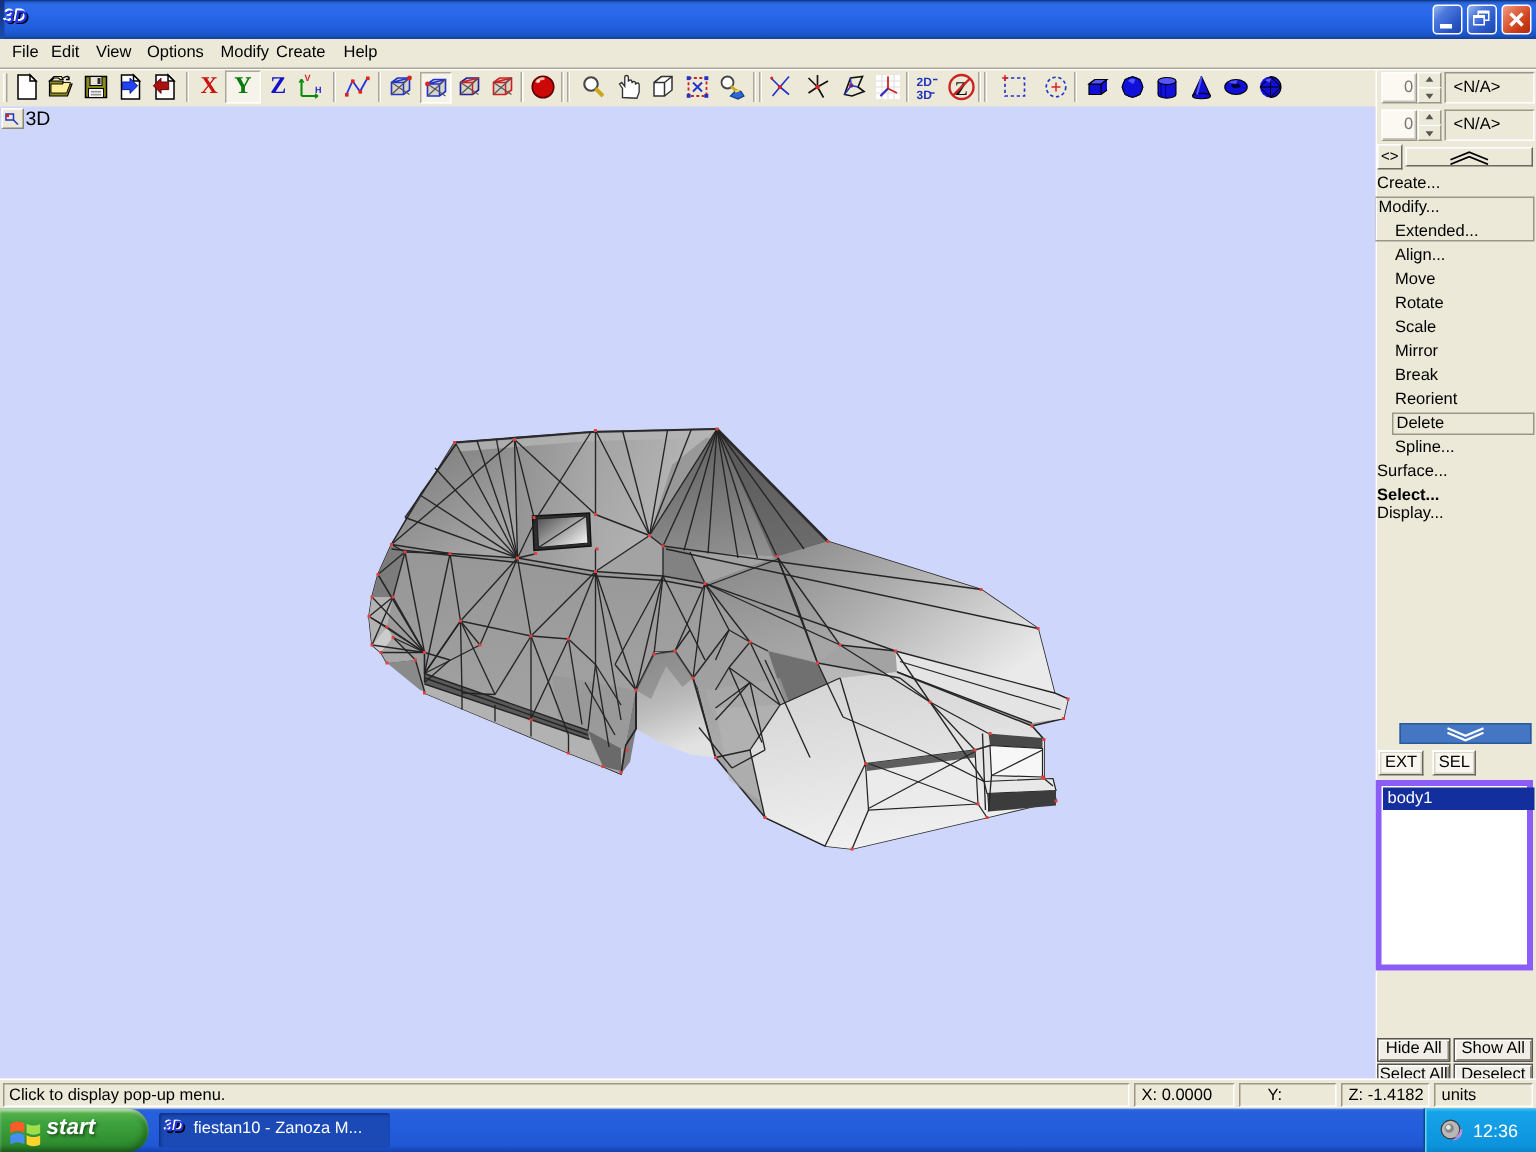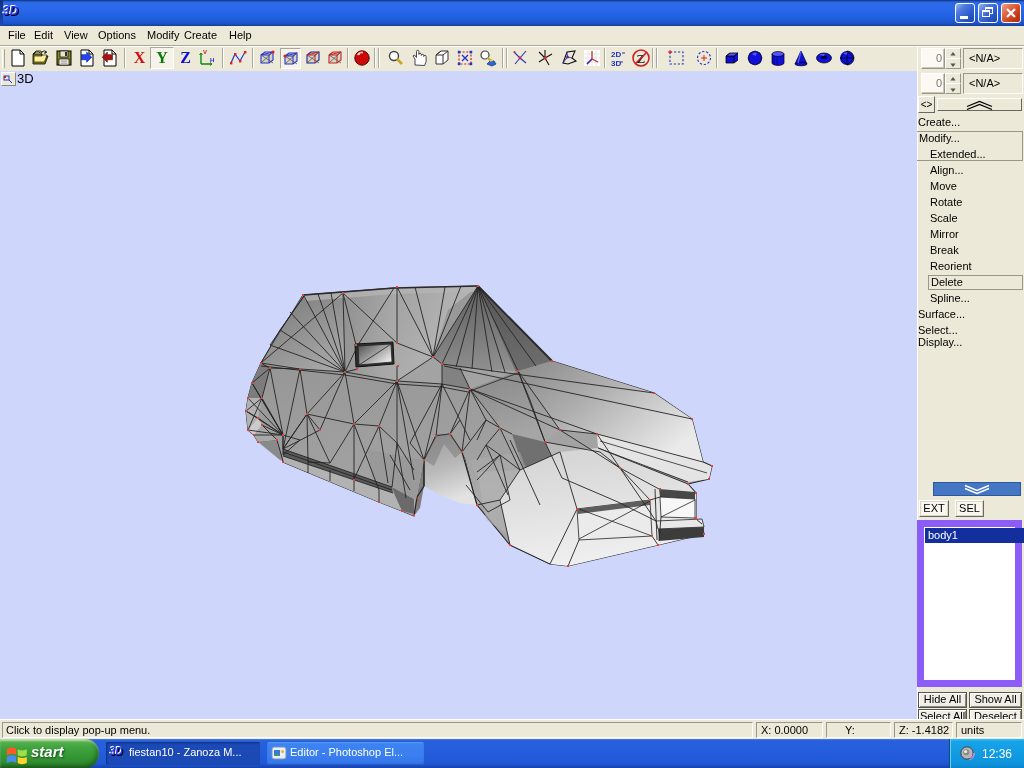--- a/index.html
+++ b/index.html
@@ -316,34 +316,34 @@
 <div class="a" style="left:930px;top:163px;width:100px;height:16px;line-height:15px;color:#000;font-size:11px;">Align...</div>
 <div class="a" style="left:930px;top:179px;width:100px;height:16px;line-height:15px;color:#000;font-size:11px;">Move</div>
 <div class="a" style="left:930px;top:195px;width:100px;height:16px;line-height:15px;color:#000;font-size:11px;">Rotate</div>
 <div class="a" style="left:930px;top:211px;width:100px;height:16px;line-height:15px;color:#000;font-size:11px;">Scale</div>
 <div class="a" style="left:930px;top:227px;width:100px;height:16px;line-height:15px;color:#000;font-size:11px;">Mirror</div>
 <div class="a" style="left:930px;top:243px;width:100px;height:16px;line-height:15px;color:#000;font-size:11px;">Break</div>
 <div class="a" style="left:930px;top:259px;width:100px;height:16px;line-height:15px;color:#000;font-size:11px;">Reorient</div>
 <div class="a" style="top:275px;border:1px solid #9a968a;left:928px;width:95px;padding-left:2px;height:15px;line-height:13px;color:#000;font-size:11px;">Delete</div>
 <div class="a" style="left:930px;top:291px;width:100px;height:16px;line-height:15px;color:#000;font-size:11px;">Spline...</div>
 <div class="a" style="left:918px;top:307px;width:100px;height:16px;line-height:15px;color:#000;font-size:11px;">Surface...</div>
-<div class="a" style="left:918px;top:323px;width:100px;height:16px;line-height:15px;color:#000;font-size:11px;">Select...</div>
+<div class="a" style="left:918px;top:323px;width:100px;height:16px;line-height:15px;color:#000;font-size:11px;font-weight:bold;">Select...</div>
 <div class="a" style="left:918px;top:335px;width:100px;height:16px;line-height:15px;color:#000;font-size:11px;">Display...</div>
 
  <div class="a" style="left:933px;top:482px;width:88px;height:14px;background:#4576c4;border:1px solid #2a5a9a;">
  <svg width="86" height="12">
       <path d="M31 2.5 L43 7.5 L55 2.5" fill="none" stroke="#fff" stroke-width="1.4"></path>
       <path d="M31 5.5 L43 10.5 L55 5.5" fill="none" stroke="#fff" stroke-width="1.4"></path>
     </svg></div>
 
 <div class="btn3" style="left:919px;top:500px;width:30px;height:17px;line-height:15px;font-size:11px;background:#f8f6ee;">EXT</div>
 <div class="btn3" style="left:955px;top:500px;width:29px;height:17px;line-height:15px;font-size:11px;background:#f8f6ee;">SEL</div>
 <div class="btn3" style="left:988px;top:500px;width:33px;height:17px;line-height:15px;font-size:11px;background:#f8f6ee;margin-top:35px;">MUL</div>
 
- <div class="a" style="left:917px;top:520px;width:105px;height:167px;background:#fff;border:7px solid #8b5cf6;">
+ <div class="a" style="left:917px;top:520px;width:105px;height:127px;background:#fff;border:4px solid #8b5cf6;">
   <div class="a" style="left:1px;top:1px;width:101px;height:15px;background:#132f9e;color:#fff;font-size:11px;line-height:15px;padding-left:3px;">body1</div>
  </div>
 
 <div class="a" style="left:918px;top:692px;width:49px;height:16px;line-height:13px;font-size:11px;background:#f0eee6;border:1px solid #58554e;box-shadow:inset 1px 1px 0 #fff, inset -1px -1px 0 #8a877d;text-align:center;color:#000;">Hide All</div>
 <div class="a" style="left:969px;top:692px;width:53px;height:16px;line-height:13px;font-size:11px;background:#f0eee6;border:1px solid #58554e;box-shadow:inset 1px 1px 0 #fff, inset -1px -1px 0 #8a877d;text-align:center;color:#000;">Show All</div>
 <div class="a" style="left:918px;top:709px;width:49px;height:16px;line-height:13px;font-size:11px;background:#f0eee6;border:1px solid #58554e;box-shadow:inset 1px 1px 0 #fff, inset -1px -1px 0 #8a877d;text-align:center;color:#000;">Select All</div>
 <div class="a" style="left:969px;top:709px;width:53px;height:16px;line-height:13px;font-size:11px;background:#f0eee6;border:1px solid #58554e;box-shadow:inset 1px 1px 0 #fff, inset -1px -1px 0 #8a877d;text-align:center;color:#000;">Deselect</div>
 <div class="a" id="vp" style="left:0;top:71px;width:917px;height:648px;background:#cfd6fc;overflow:hidden;">
 <div class="a" style="left:1px;top:1px;width:15px;height:14px;background:#ece9d8;border:1px solid;border-color:#fff #8a877d #8a877d #fff;"><svg width="13" height="12">
         <rect x="2" y="3" width="5" height="4" fill="none" stroke="#2233cc"></rect>
@@ -698,29 +698,20 @@
     <path d="M10.6 6.6 C13 7.9 15.4 7.9 17.9 6.7 L17.9 11.6 C15.4 12.8 13 12.8 10.6 11.5 Z" fill="#9fe04a"></path>
     <path d="M1.8 13 C4.3 11.1 6.8 11.1 9.4 12.6 L9.4 17.6 C6.8 16.1 4.3 16.1 1.8 17.9 Z" fill="#4a8df0"></path>
     <path d="M10.6 12.8 C13 14.1 15.4 14.1 17.9 12.9 L17.9 17.8 C15.4 19 13 19 10.6 17.7 Z" fill="#ffd32e"></path>
   </svg>
   <div class="a" style="left:31px;top:4px;font-size:15px;font-weight:bold;font-style:italic;color:#fff;text-shadow:1px 1px 2px #184a18;">start</div>
  </div>
  <div class="a" style="left:106px;top:3px;width:154px;height:23px;border-radius:2px;background:#1b49b5;box-shadow:inset 1px 1px 2px #0e2f7e;color:#fff;">
    <span class="a" style="left:4px;top:4px;width:15px;height:13px;font-weight:bold;font-style:italic;font-size:10px;color:#2233ee;text-shadow:-1px -1px 0 #fff,1px 1px 0 #000;">3D</span>
    <span class="a" style="left:23px;top:4px;font-size:11px;">fiestan10 - Zanoza M...</span>
  </div>
- <div class="a" style="left:267px;top:3px;width:157px;height:23px;border-radius:2px;background:linear-gradient(180deg,#55a0f8 0%,#3e83f1 8%,#3a7ef0 60%,#3576e8 90%,#2e6ad8 100%);box-shadow:inset 0 -1px 1px #2a5cc8;color:#fff;">
-   <svg width="16" height="16" style="position:absolute;left:4px;top:3px;">
-        <rect x="1" y="2" width="14" height="12" rx="2" fill="#e8f0fa" stroke="#7a90b8"></rect>
-        <rect x="3" y="5" width="6" height="6" fill="#3a78d8"></rect>
-        <circle cx="11.5" cy="6.5" r="1.6" fill="#e8b830"></circle>
-        <path d="M3 11 l3 -2.5 3 2.5 z" fill="#4a9a4a"></path>
-      </svg>
-   <span class="a" style="left:23px;top:4px;font-size:11px;">Editor - Photoshop El...</span>
- </div>
  <div class="a" style="left:949px;top:0;width:75px;height:29px;background:linear-gradient(180deg,#37c1f5 0%,#17a3e9 8%,#119ce4 45%,#0d93dc 85%,#0a85cc 100%);border-left:1px solid #0a4a7a;box-shadow:inset 1px 0 0 #66d4f8;">
   <svg width="18" height="18" style="position:absolute;left:9px;top:6px;" viewBox="0 0 18 18">
     <circle cx="8" cy="8" r="6.2" fill="#b8b8b8" stroke="#555" stroke-width="0.8"></circle>
     <circle cx="8" cy="8" r="6.2" fill="none" stroke="#333" stroke-width="0.5"></circle>
     <circle cx="7.2" cy="7.2" r="3" fill="#888"></circle>
     <circle cx="6.6" cy="6.6" r="1.6" fill="#e8e8e8"></circle>
     <path d="M11 13 q4 -1 4 -5" fill="none" stroke="#c090d8" stroke-width="1.2"></path>
     <path d="M10 15 q5.5 -1.5 5.5 -7" fill="none" stroke="#c090d8" stroke-width="1"></path>
   </svg>
   <div class="a" style="left:32px;top:8px;font-size:12px;color:#fff;">12:36</div>

